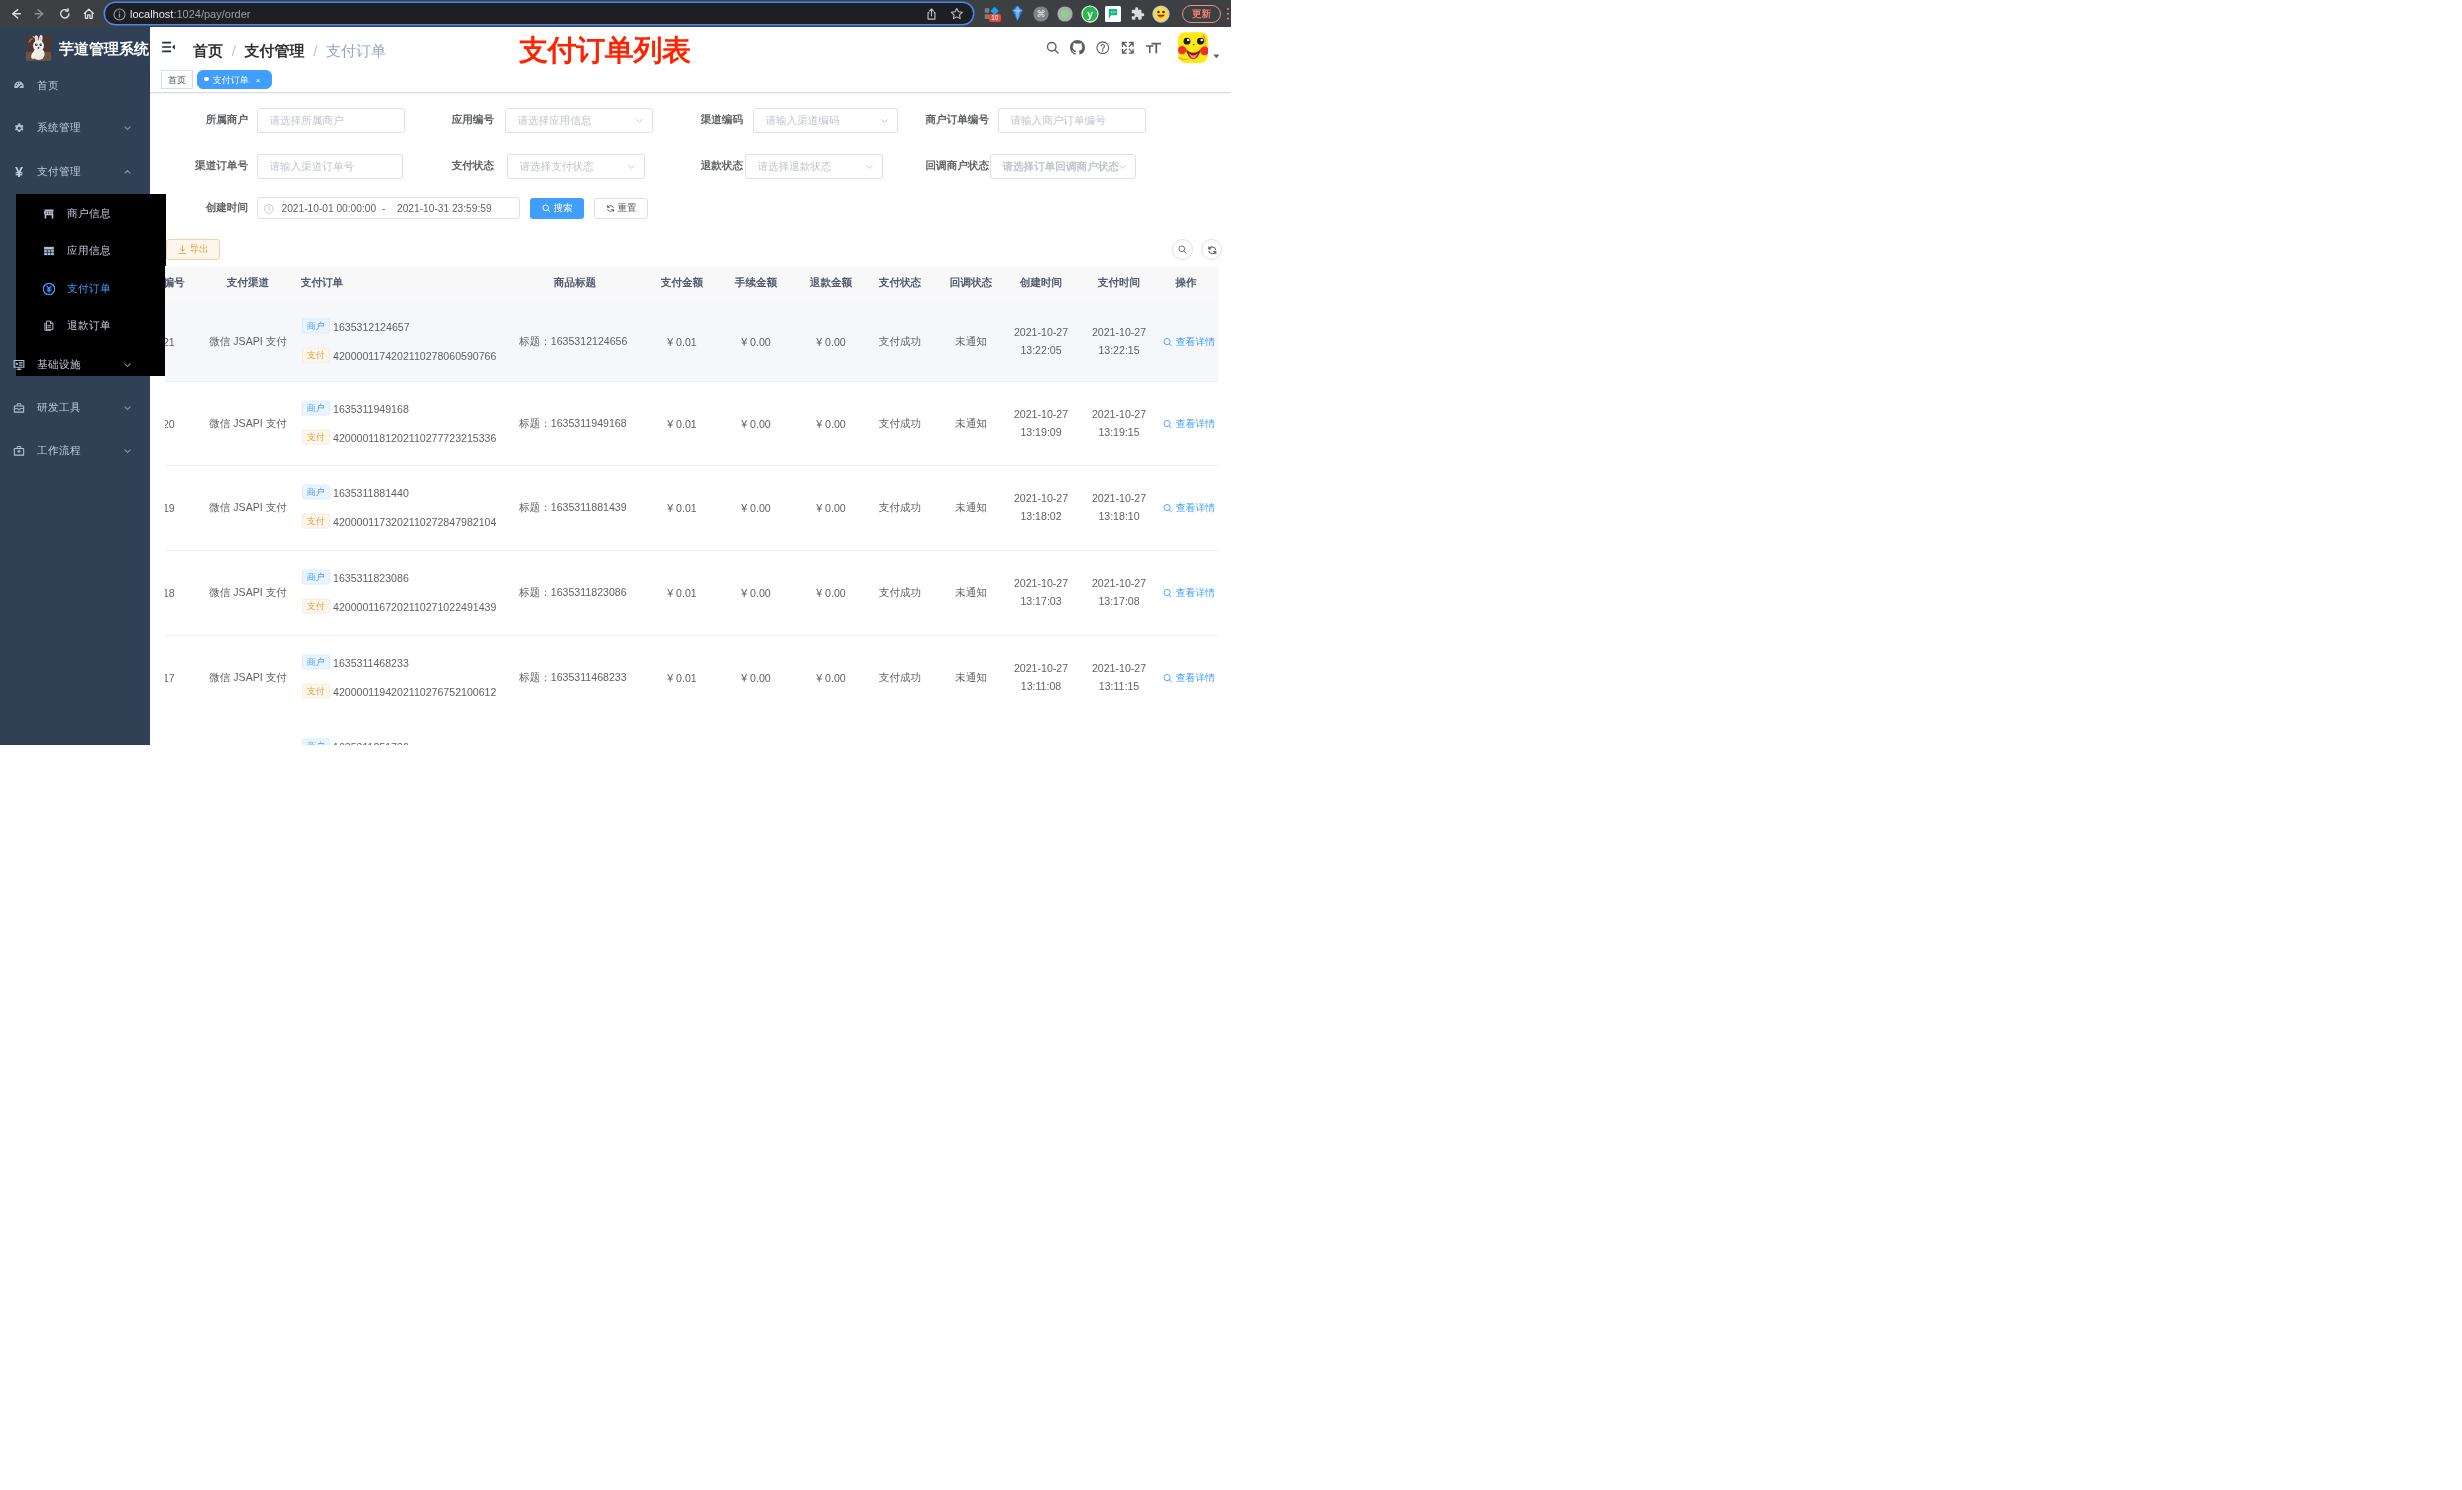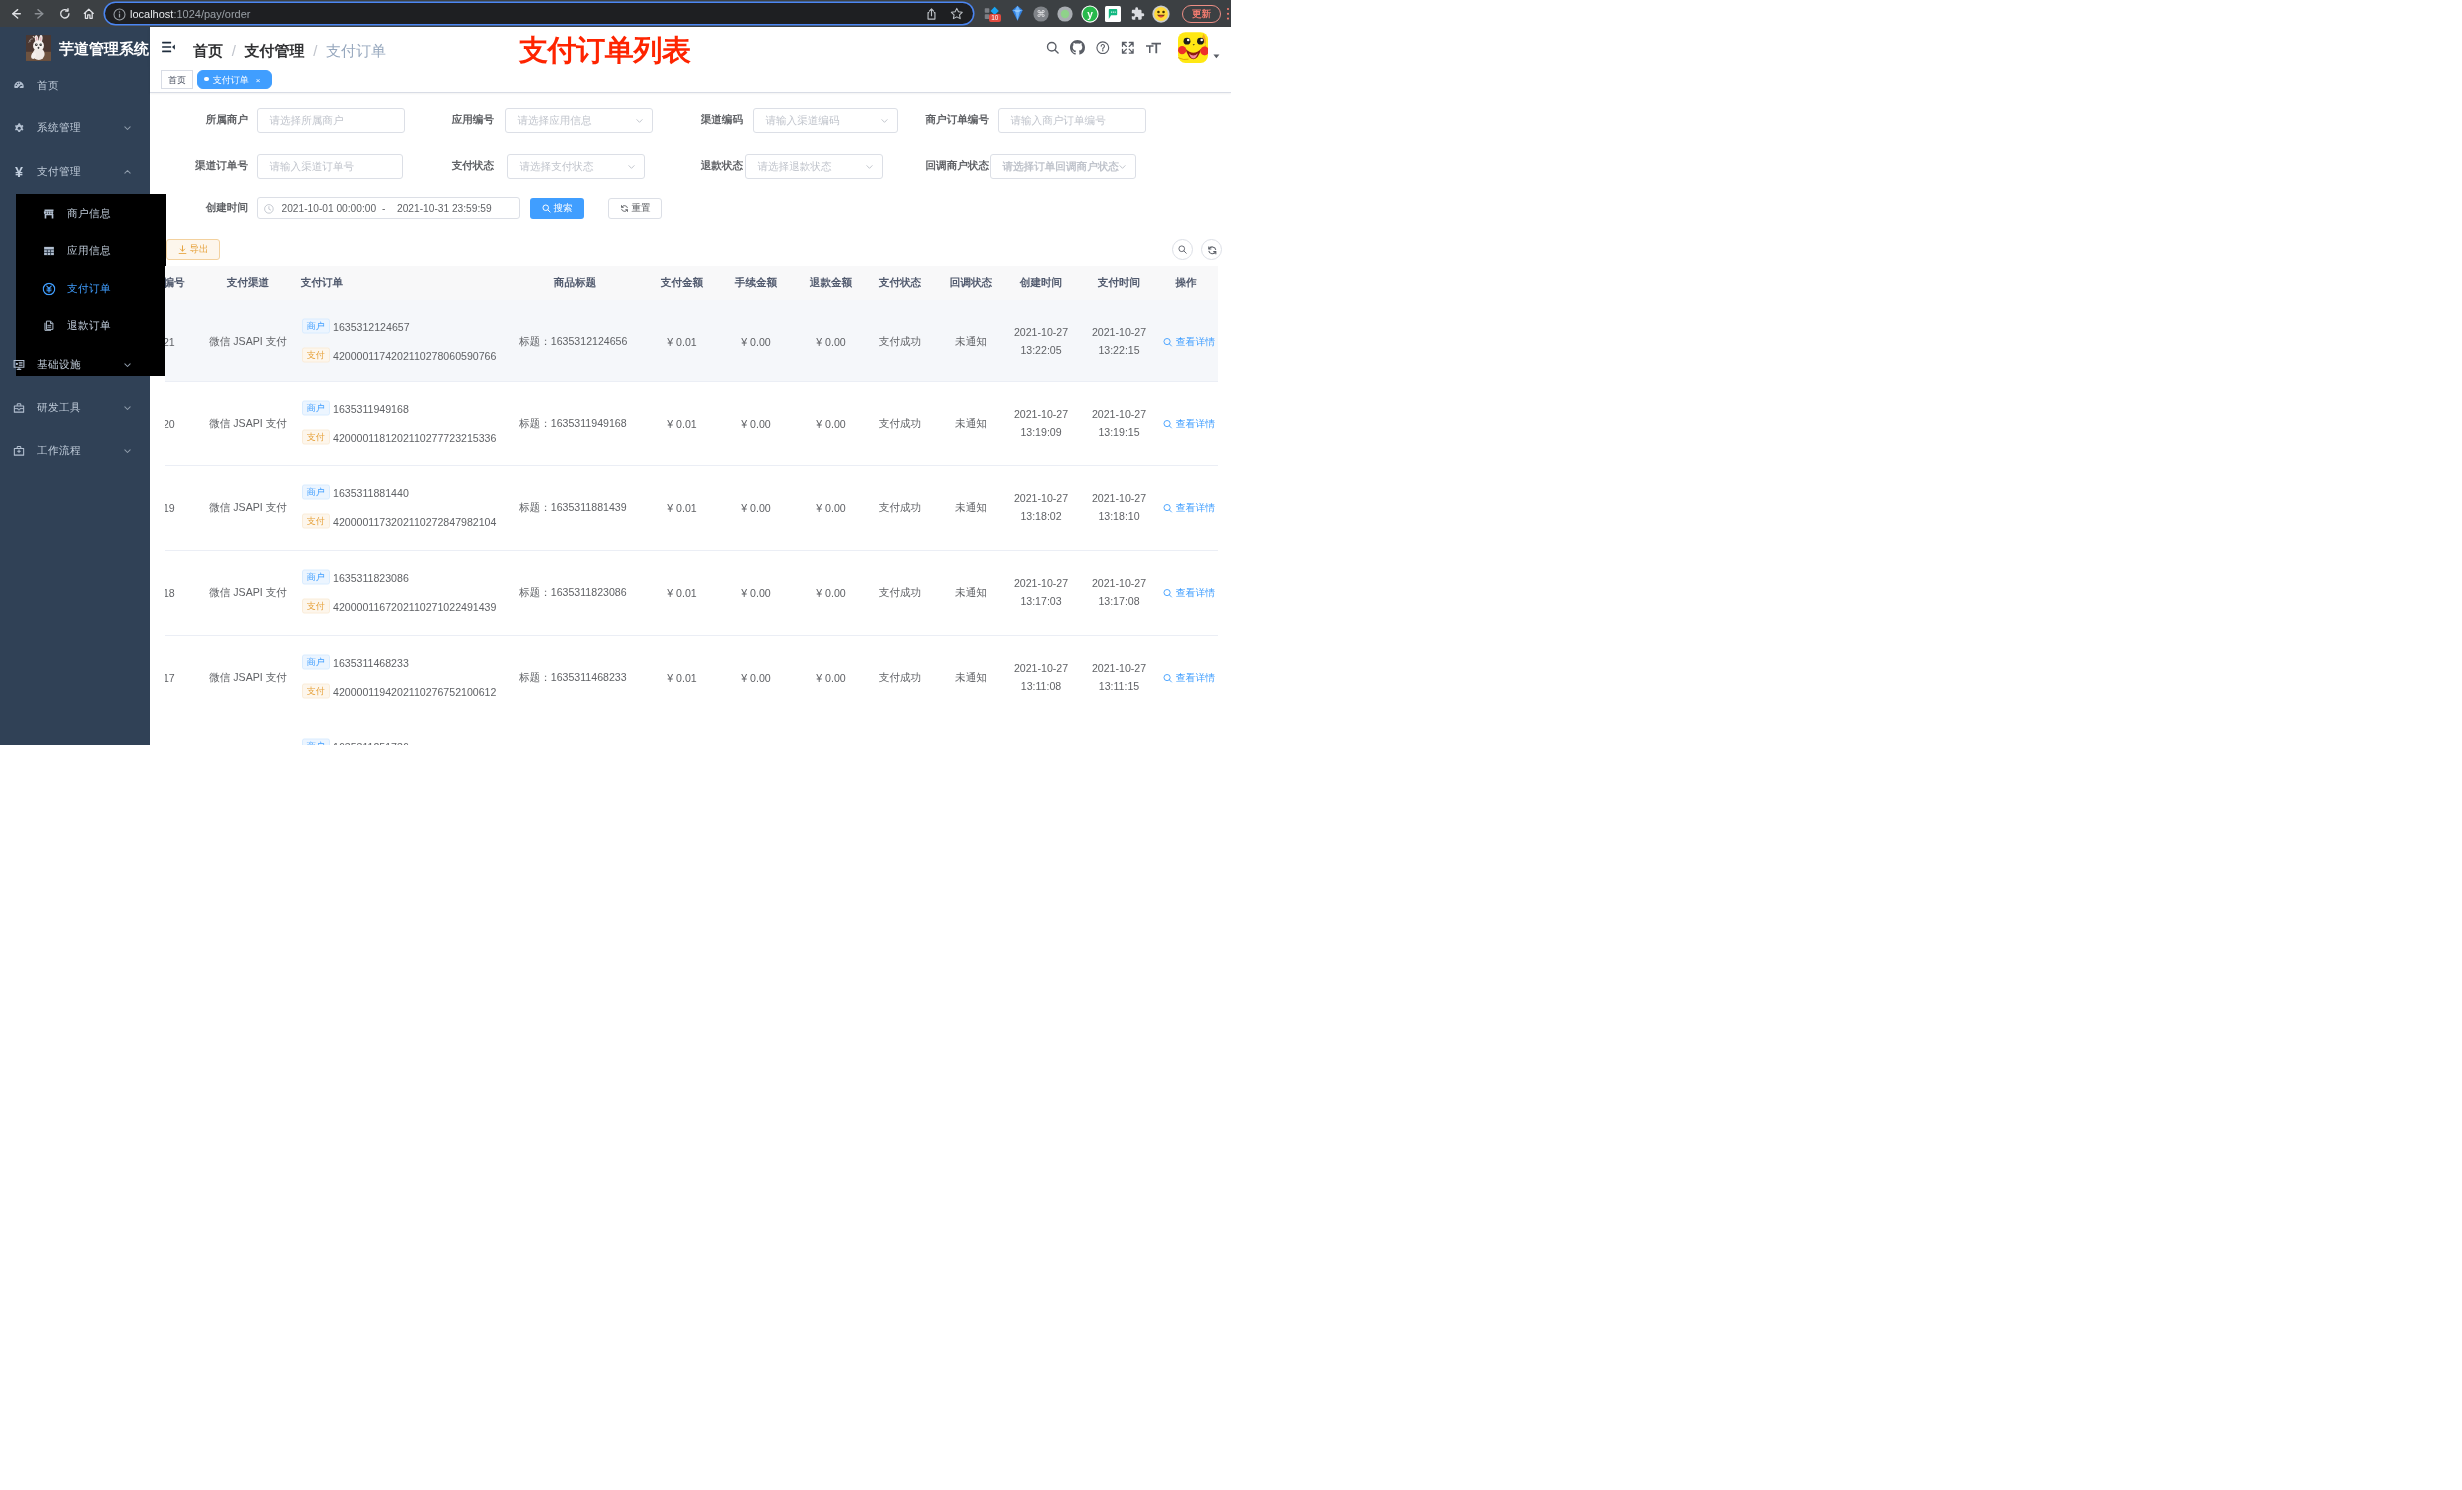--- a/index.html
+++ b/index.html
@@ -401,21 +401,21 @@
   <span class="abs" style="left:23.5px;top:50%;transform:translateY(-50%);font-size:10.2px;color:#606266;">2021-10-01 00:00:00</span>
   <span class="abs" style="left:124px;top:50%;transform:translateY(-50%);font-size:10.2px;color:#606266;">-</span>
   <span class="abs" style="left:139px;top:50%;transform:translateY(-50%);font-size:10.2px;color:#606266;">2021-10-31 23:59:59</span>
 </div>
 <div class="btn" style="left:530px;top:198px;width:54px;height:21px;background:#409eff;color:#fff;">
   <svg width="9" height="9" viewBox="0 0 12 12" style="margin-right:3px;">
     <circle cx="5" cy="5" r="3.7" fill="none" stroke="#fff" stroke-width="1.3"></circle>
     <path d="M7.8 7.8 L10.8 10.8" stroke="#fff" stroke-width="1.3" stroke-linecap="round"></path>
   </svg>搜索
 </div>
-<div class="btn" style="left:608px;top:198px;width:54px;height:21px;background:#fff;border:0.8px solid #dcdfe6;color:#606266;">
+<div class="btn" style="left:594px;top:198px;width:54px;height:21px;background:#fff;border:0.8px solid #dcdfe6;color:#606266;">
   <svg width="9" height="9" viewBox="0 0 12 12" style="margin-right:3px;">
     <path d="M2.2 4.4 a4.2 4.2 0 0 1 7.8 1" fill="none" stroke="#606266" stroke-width="1.2"></path>
     <path d="M2 1.6 V4.5 H4.9" fill="none" stroke="#606266" stroke-width="1.2"></path>
     <path d="M9.8 7.6 a4.2 4.2 0 0 1 -7.8 -1" fill="none" stroke="#606266" stroke-width="1.2"></path>
     <path d="M10 10.4 V7.5 H7.1" fill="none" stroke="#606266" stroke-width="1.2"></path>
   </svg>重置
 </div>
 
 <div class="btn" style="left:166px;top:239px;width:54px;height:21px;background:#fdf6ec;border:0.8px solid #f3d19e;color:#e6a23c;">
   <svg width="9" height="9.8" viewBox="0 0 12 13" style="margin-right:3px;">

